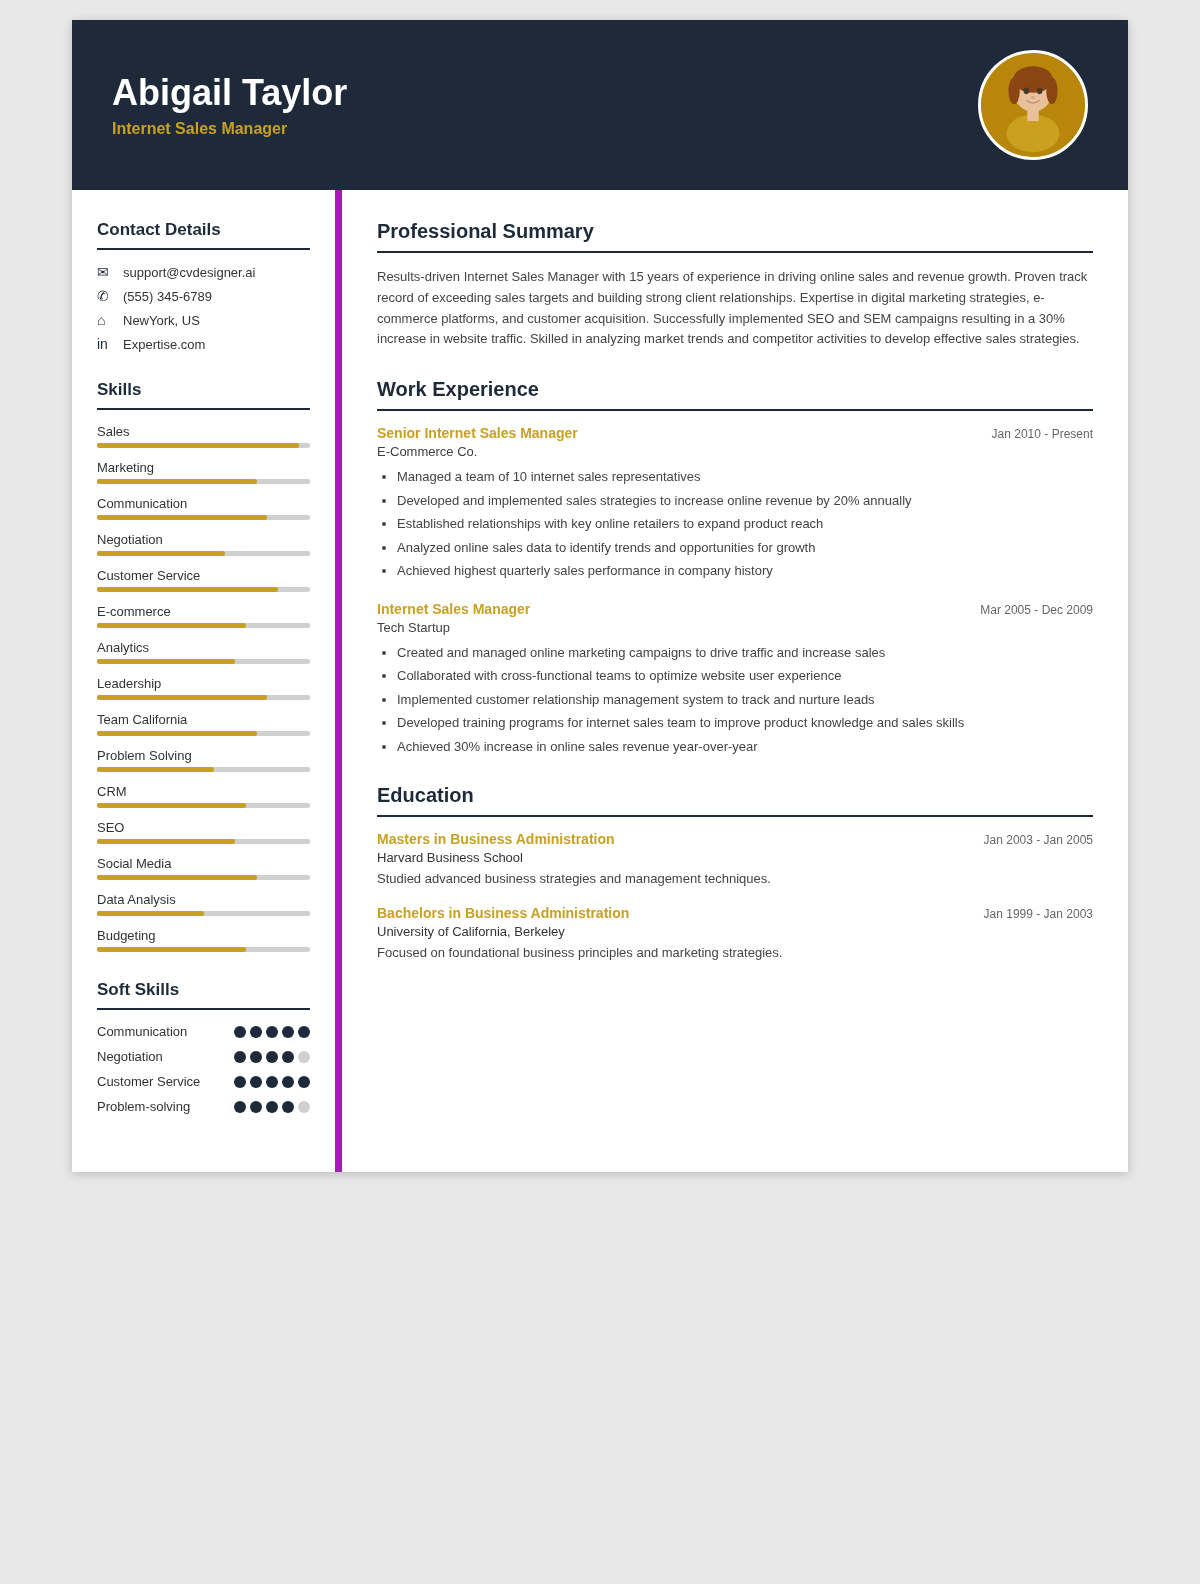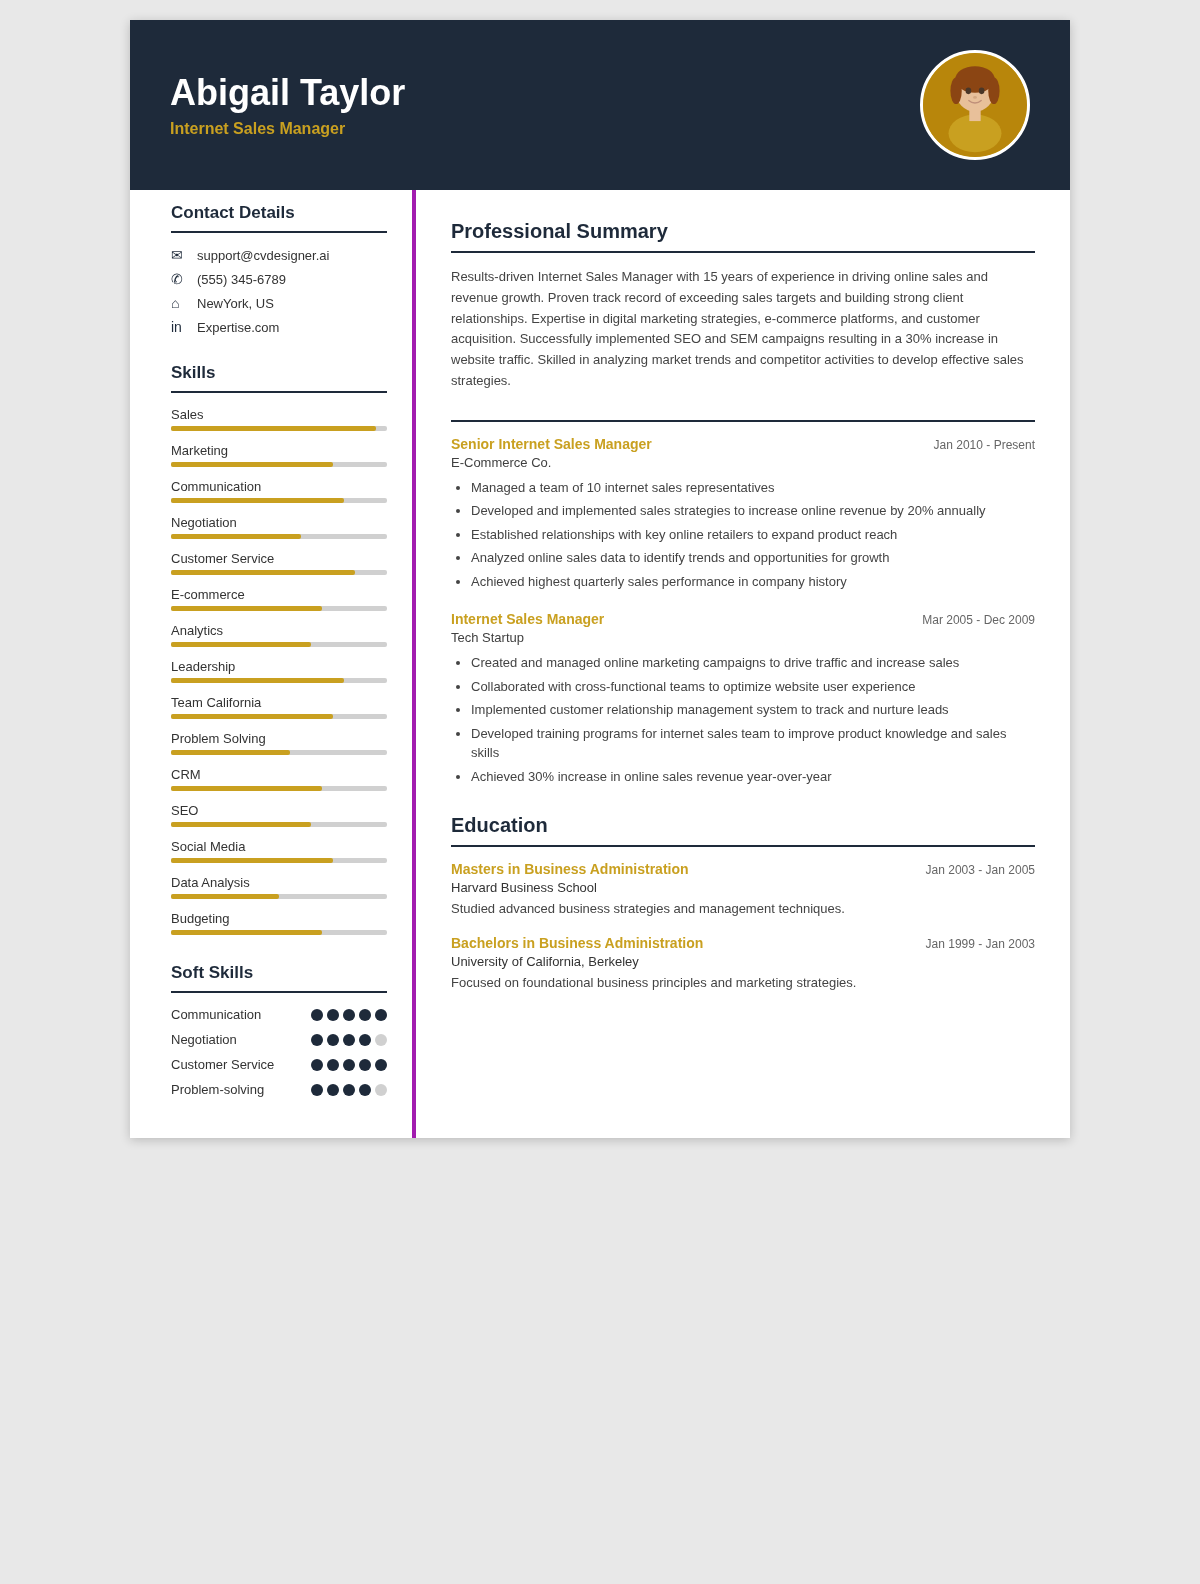--- a/index.html
+++ b/index.html
@@ -4,21 +4,21 @@
   <style>
     * { margin: 0; padding: 0; box-sizing: border-box; }
     body {
       font-family: Arial, sans-serif;
       background: #e8e8e8;
       display: flex;
       justify-content: center;
       padding: 20px 0;
     }
     .resume {
-      width: 940px;
+      width: 1056px;
       background: #fff;
       box-shadow: 0 2px 10px rgba(0,0,0,0.2);
     }
     
     .header {
       background: #1e2a3a;
       color: #fff;
       padding: 30px 40px;
       display: flex;
       justify-content: space-between;
@@ -47,23 +47,22 @@
       justify-content: center;
     }
     
     .content {
       display: flex;
     }
     
     .sidebar {
       width: 270px;
       min-width: 270px;
-      padding: 13px 25px;
-      border-right: 4px solid #a21caf;
-      margin-left: 16px;
+      padding: 30px 25px;
+      border-right: 7px solid #a21caf;
     }
     .sidebar-section {
       margin-bottom: 28px;
     }
     .sidebar-section h2 {
       font-size: 17px;
       font-weight: 700;
       color: #1e2a3a;
       margin-bottom: 8px;
     }
@@ -426,20 +425,21 @@
 
     <div class="main">
 
       <div class="main-section">
         <h2>Professional Summary</h2>
         <div class="main-divider"></div>
         <p class="summary-text">Results-driven Internet Sales Manager with 15 years of experience in driving online sales and revenue growth. Proven track record of exceeding sales targets and building strong client relationships. Expertise in digital marketing strategies, e-commerce platforms, and customer acquisition. Successfully implemented SEO and SEM campaigns resulting in a 30% increase in website traffic. Skilled in analyzing market trends and competitor activities to develop effective sales strategies.</p>
       </div>
 
       <div class="main-section">
+        <h2>Work Experience</h2>
         <div class="main-divider"></div>
         <div id="jobs-list">
             <div class="job">
       <div class="job-header">
         <span class="job-title">Senior Internet Sales Manager</span>
         <span class="job-date">Jan 2010 - Present</span>
       </div>
       <div class="job-company">E-Commerce Co.</div>
       <ul class="job-bullets">
                 <li>Managed a team of 10 internet sales representatives</li>

